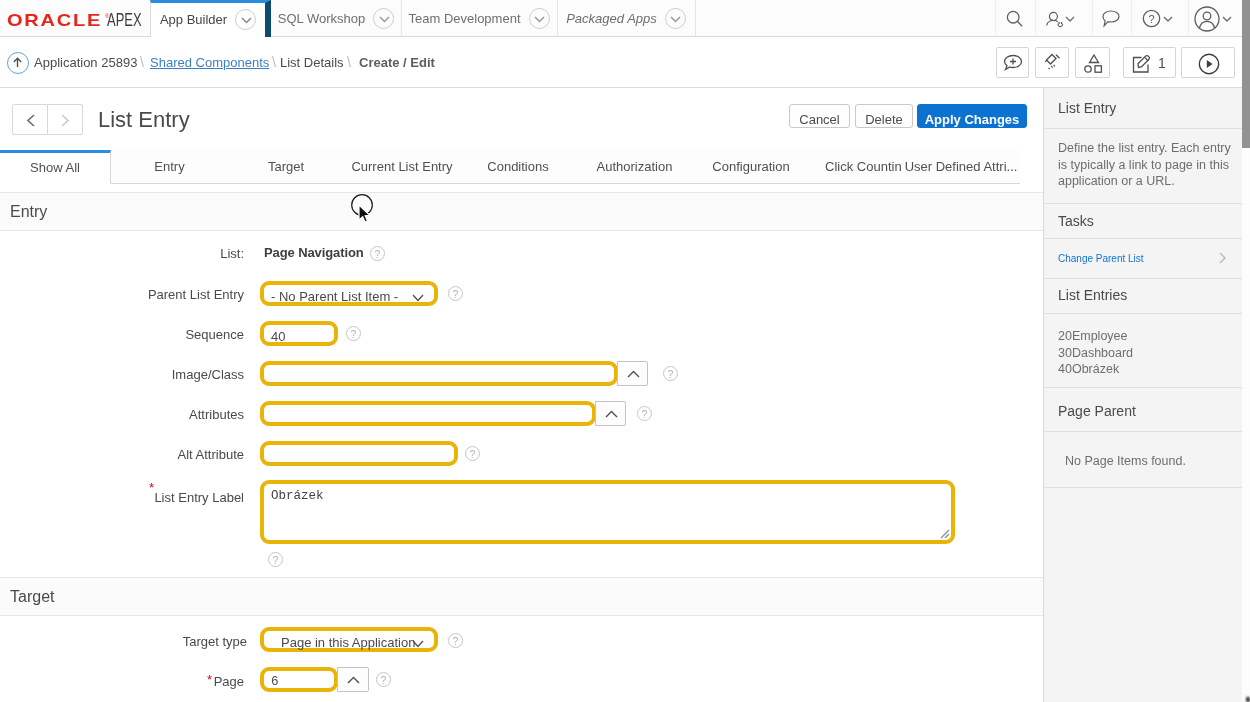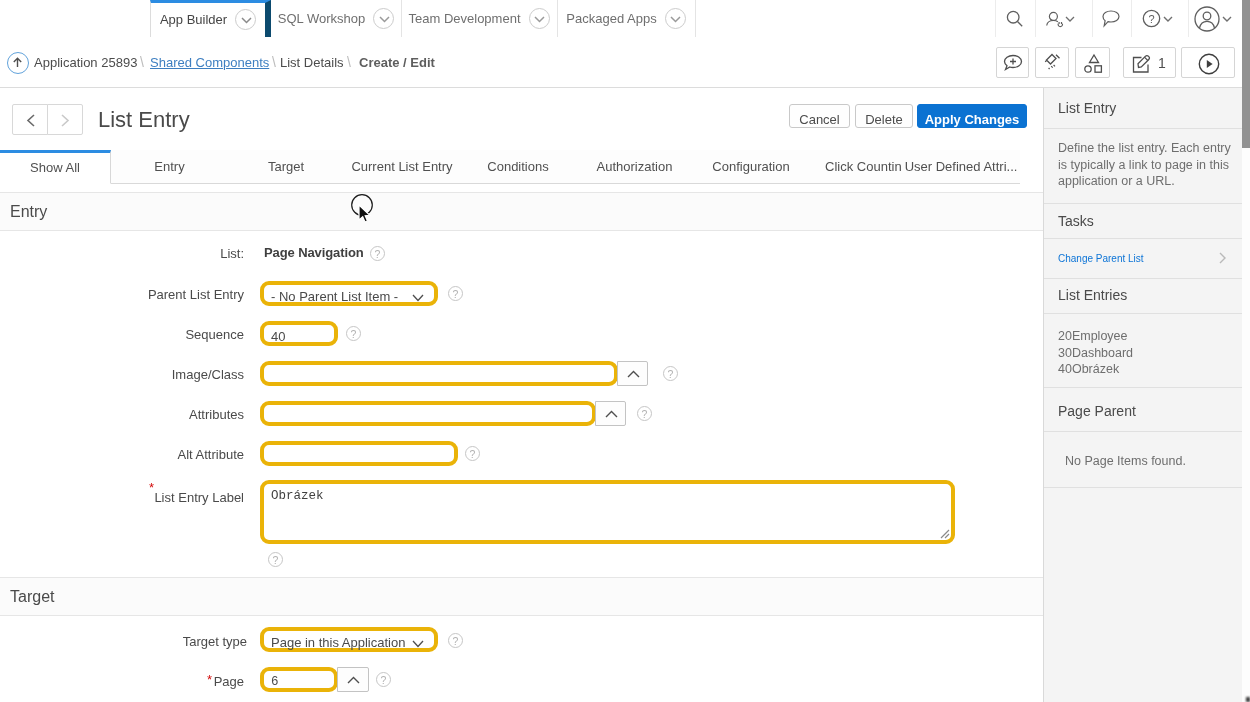--- a/index.html
+++ b/index.html
@@ -60,20 +60,23 @@
   .sbtext { left:14px; font-size:12.5px; color:#6e6e6e; line-height:16.5px; }
 
   
   #sbtrack { left:1242px; top:0; width:8px; height:702px; background:#fdfdfd; }
   #sbthumb { left:1242px; top:0; width:8px; height:148px; background:#929292; }
 </style>
 </head>
 <body>
 <div id="app">
 
+  <div id="topbar" class="abs">
+    <div id="logo" class="abs"><span class="oracle">ORACLE</span><span style="position:absolute;left:98px;top:4px;color:#e8241c;font-size:6px;">®</span><span class="apex">APEX</span></div>
+  </div>
   <div class="abs toptab" id="tab-active" style="left:150px; width:121px;">
     <span class="lbl">App Builder</span>
     <div class="chevcircle">
         <svg width="11" height="7">
           <polyline points="1,1 5.5,5.5 10,1" fill="none" stroke="#8a8a8a" stroke-width="1.5"></polyline>
         </svg>
       </div>
   </div>
   <div class="abs toptab" style="left:271px; width:130px;">
     <span class="lbl">SQL Workshop</span>
@@ -84,21 +87,21 @@
       </div>
   </div>
   <div class="abs toptab" style="left:401px; width:156px;">
     <span class="lbl">Team Development</span>
     <div class="chevcircle">
         <svg width="11" height="7">
           <polyline points="1,1 5.5,5.5 10,1" fill="none" stroke="#9a9a9a" stroke-width="1.5"></polyline>
         </svg>
       </div>
   </div>
-  <div class="abs toptab" style="left:557px; width:138px;">
+  <div class="abs toptab" style="left:557px; width:138px;font-style:italic;">
     <span class="lbl">Packaged Apps</span>
     <div class="chevcircle">
         <svg width="11" height="7">
           <polyline points="1,1 5.5,5.5 10,1" fill="none" stroke="#9a9a9a" stroke-width="1.5"></polyline>
         </svg>
       </div>
   </div>
   <div class="abs tabsep" style="left:401px;"></div>
   <div class="abs tabsep" style="left:557px;"></div>
   <div class="abs tabsep" style="left:695px;"></div>
@@ -266,21 +269,21 @@
     <span class="abs req" style="left:149px; top:392px;">*</span>
     <div class="abs flabel" style="left:60px; width:184px; top:402px;">List Entry Label</div>
     <div class="abs input" style="left:260px; top:392px; width:695px; height:64px; font-family:'Liberation Mono',monospace; font-size:12.5px; padding:5px 0 0 7px; color:#3f3f3f;">Obrázek
       <svg style="position:absolute; right:1px; bottom:1px;" width="10" height="10">
           <path d="M9,1 L1,9 M9,5 L5,9" stroke="#8a8a8a" stroke-width="1.2"></path>
         </svg>
     </div>
     <div class="helpc" style="left:268px; top:464px;">?</div>
 
     <div class="abs flabel" style="left:60px; width:187px; top:546px;">Target type</div>
-    <div class="abs input" style="left:260px; top:539px; width:178px; height:25px; line-height:23px; padding-left:7px;">Page in this Application
+    <div class="abs input" style="left:260px; top:539px; width:178px; height:25px; line-height:23px; padding-left:17px;">Page in this Application
       <svg style="position:absolute; right:10px; top:9px;" width="12" height="8">
           <polyline points="1,1 6,6.5 11,1" fill="none" stroke="#4e4e4e" stroke-width="1.3"></polyline>
         </svg>
     </div>
     <div class="helpc" style="left:448px; top:545px;">?</div>
 
     <span class="abs req" style="left:207px; top:584px;">*</span>
     <div class="abs flabel" style="left:60px; width:184px; top:586px;">Page</div>
     <div class="abs input" style="left:260px; top:579px; width:78px; height:25px; line-height:23px; padding-left:7px; font-family:'Liberation Mono',monospace; font-size:12.5px;">6</div>
     <div class="abs upbtn" style="left:337px; top:579px; width:32px; height:25px;">

